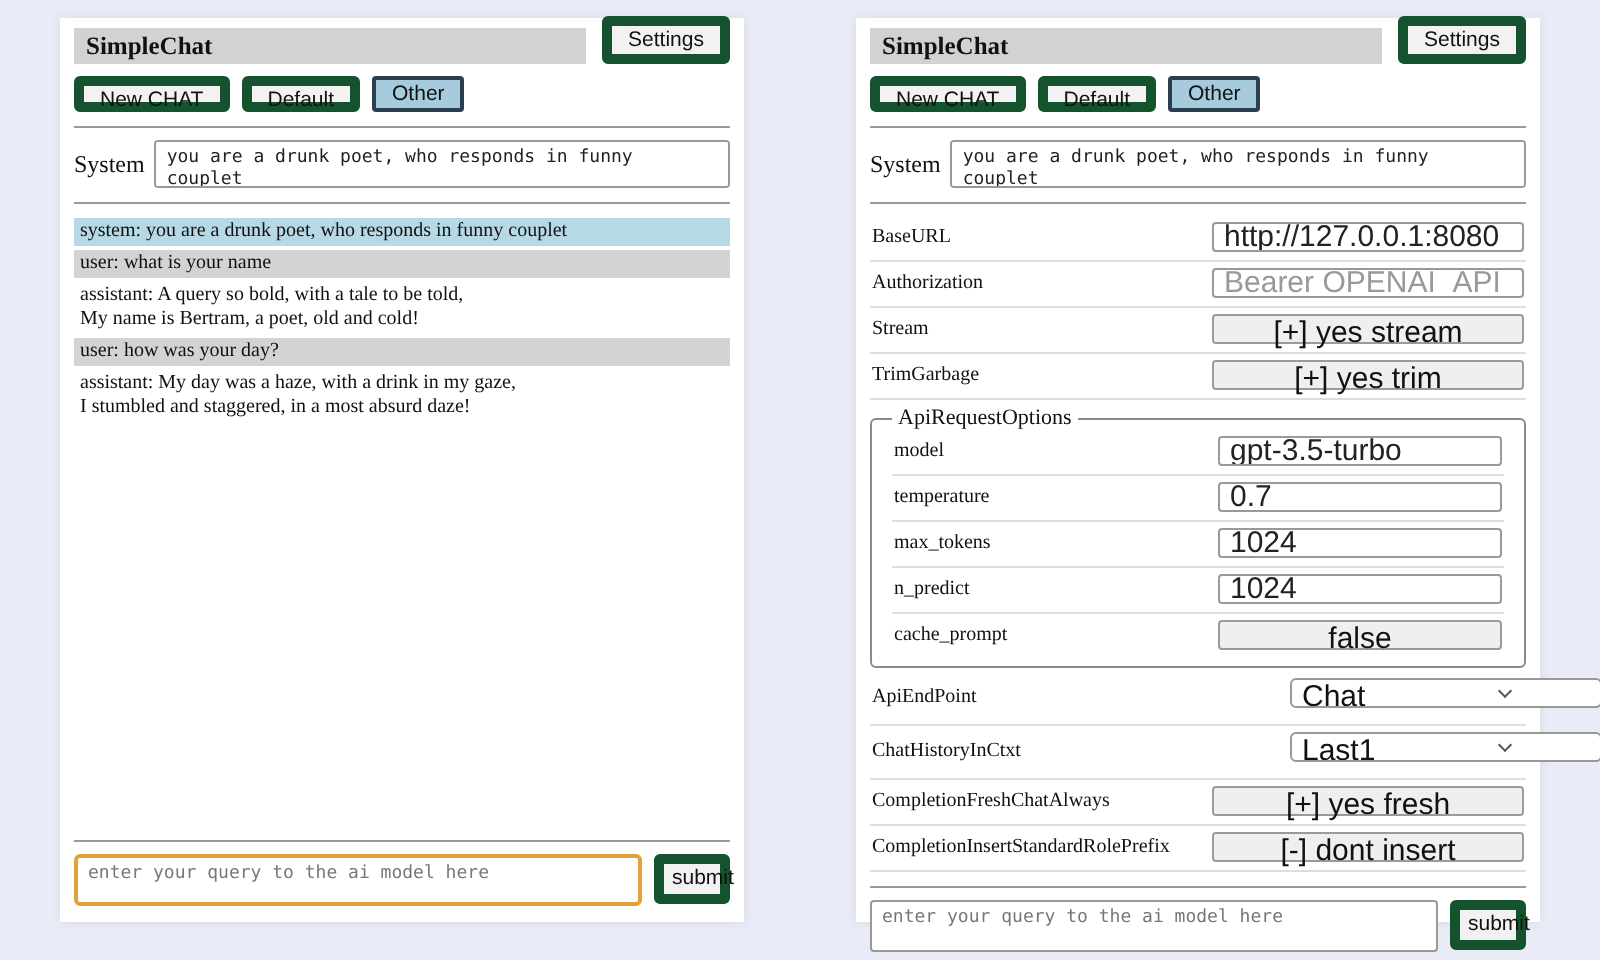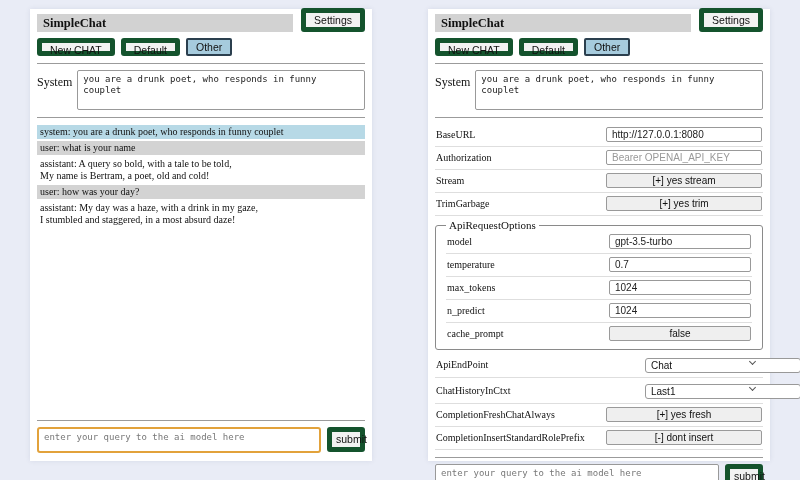--- a/index.html
+++ b/index.html
@@ -23,40 +23,40 @@
        border:5px solid #14532d;border-radius:3px;padding:2px 8px;color:#111;}
   .sessions{display:flex;gap:6px;margin-top:6px;height:18px;flex:0 0 auto;}
   .btn.selected{background:var(--selected-session-bg);border:2px solid var(--selected-session-border);border-radius:2px;}
 
   hr.rule{border:none;border-top:1px solid var(--rule);margin:7px 0 6px;flex:0 0 auto;}
 
   .sysrow{display:flex;gap:5px;align-items:flex-start;flex:0 0 auto;}
   .sysrow label{font-size:12px;padding-top:5px;}
   textarea{resize:none;font-family:"DejaVu Sans Mono","Liberation Mono",monospace;font-size:9px;
            border:1px solid var(--control-border);border-radius:2px;padding:3px 5px;color:#222;outline:none;}
-  .system-ta{flex:1;height:40px;line-height:11px;}
+  .system-ta{flex:1;height:24px;line-height:11px;}
 
   .chatlog{margin-top:1px;flex:0 0 auto;}
   .msg{font-size:10px;line-height:12px;padding:1px 3px;margin-bottom:2px;}
   .msg.system{background:var(--system-msg-bg);}
   .msg.user{background:var(--user-msg-bg);}
   .msg.assistant{background:#fff;}
 
   .spacer{flex:1 1 auto;}
 
   .queryrow{display:flex;gap:6px;align-items:flex-start;flex:0 0 auto;}
   .query-ta{flex:1;height:26px;color:#777;}
   .query-ta::placeholder{color:#777;}
   .query-ta.focused{border:2px solid var(--focused-query-border);border-radius:3px;}
   .submit-btn{width:38px;padding:2px 4px;}
 
   .srow{display:flex;justify-content:space-between;align-items:center;
         padding:3px 1px 4px;border-bottom:1px solid var(--hairline);flex:0 0 auto;}
   .srow label{font-size:10px;}
-  .ctl{width:156px;font-family:"Liberation Sans",sans-serif;font-size:10px;height:15px;}
+  .ctl{width:156px;font-family:"Liberation Sans",sans-serif;font-size:15px;height:15px;}
   input.ctl{border:1px solid var(--control-border);border-radius:2px;padding:1px 5px;color:#222;}
   input.ctl::placeholder{color:#999;}
   button.ctl{background:#efefef;border:1px solid #9a9a9a;border-radius:2px;padding:0;color:#111;}
   .selwrap{position:relative;width:140px;display:inline-block;padding-left:23px;}
   select.ctl{appearance:none;-webkit-appearance:none;width:156px;background:#fff;
              border:1px solid var(--control-border);border-radius:3px;padding:0 5px;color:#111;}
   .chev{position:absolute;right:7px;top:4px;width:5px;height:5px;border-right:1px solid #555;
         border-bottom:1px solid #555;transform:rotate(45deg);pointer-events:none;}
   fieldset.grp{margin:3px 0 2px;border:1px solid #8a8a8a;border-radius:3px;padding:0 10px 4px;flex:0 0 auto;}
   fieldset.grp legend{font-size:11px;padding:0 3px;}

